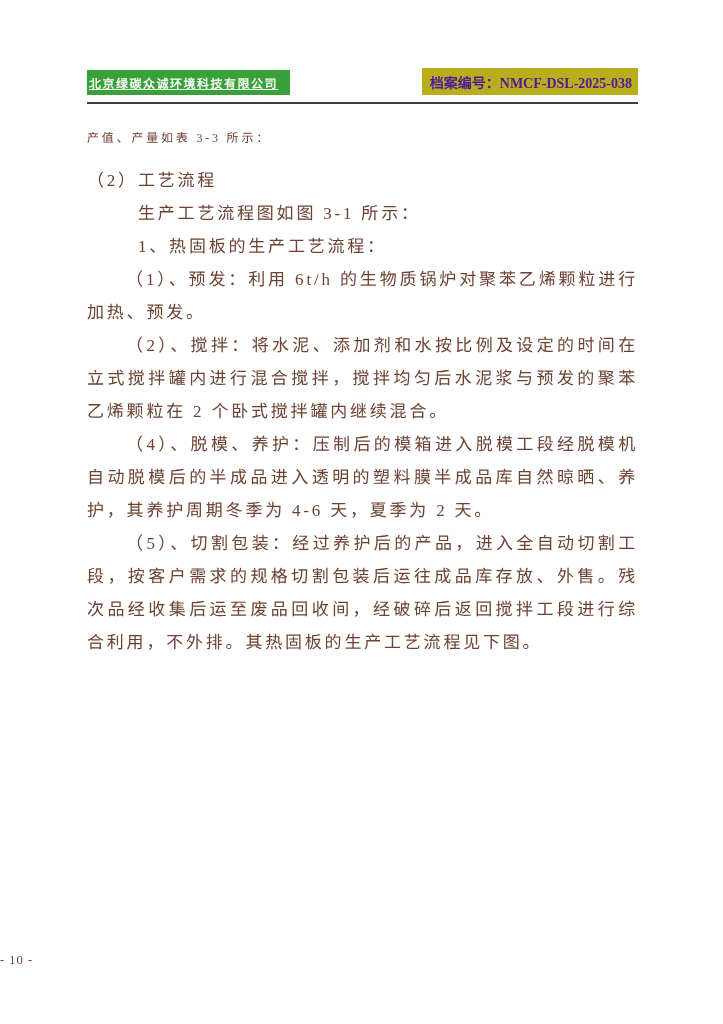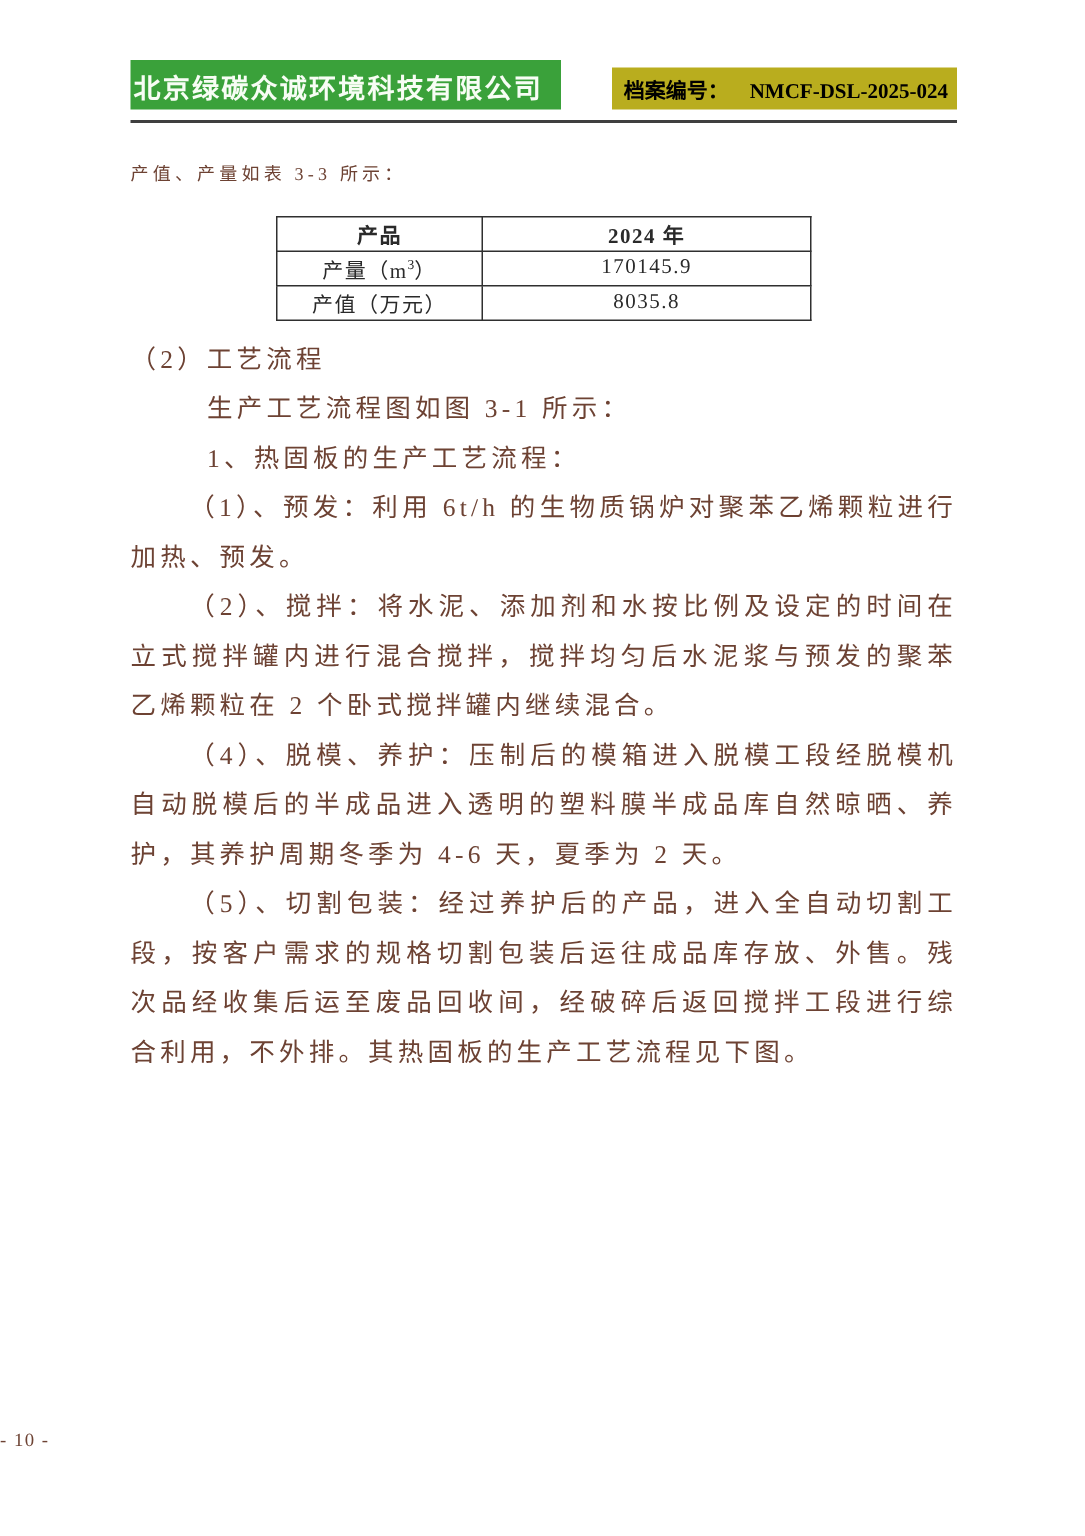--- a/index.html
+++ b/index.html
@@ -11,28 +11,29 @@
     --green:#3aa13a; --yellow:#b9ad1e; --bodycolor:#6d4233; --tablecolor:#2a2a2a;
   }
   .page-header {
     display:flex; justify-content:space-between; align-items:flex-end;
     margin:40px 85px 0 87px;
     padding-bottom:7px;
     border-bottom:2px solid #3f3f3f;
   }
   .company-band {
     background:var(--green); color:#f7fdf4;
-    font-size:18px; font-weight:bold; letter-spacing:1.5px;
+    font-size:12px; font-weight:bold; letter-spacing:1.5px;
     padding:4px 12px 3px 2px;
+    text-decoration:underline;
   }
   .archive-band {
-    background:var(--yellow); color:#000000;
+    background:var(--yellow); color:#4c1d95;
     font-size:14px; font-weight:bold;
     padding:4px 6px 3px 8px;
-    display:flex; gap:14px; align-items:baseline;
+    display:flex; align-items:baseline;margin-top:28px;
   }
   .content { margin:0 85px 0 87px; }
   .intro {
     margin:18px 0 0 0;
     font-size:12px; line-height:33px; letter-spacing:2.8px;
     color:var(--bodycolor);
   }
   .table-title {
     margin:5px 0 0 0; text-align:center;
     font-size:16.5px; font-weight:bold; line-height:22px;
@@ -66,49 +67,29 @@
     color:var(--bodycolor);
   }
 </style>
 </head>
 <body style="--green: #3aa13a; --yellow: #b9ad1e; --bodycolor: #6d4233; --tablecolor: #2a2a2a;">
 
 <div class="page-header">
   <span class="company-band">北京绿碳众诚环境科技有限公司</span>
   <span class="archive-band">
     <span>档案编号：</span>
-    <span>NMCF-DSL-2025-024</span>
+    <span>NMCF-DSL-2025-038</span>
   </span>
 </div>
 
 <div class="content">
 
   <p class="intro">产值、产量如表 3-3 所示：</p>
 
 
-  <table class="prod-table">
-    <colgroup>
-        <col class="c1">
-        <col class="c2">
-      </colgroup>
-    <tbody>
-        <tr>
-      <th>产品</th>
-      <th>2024 年</th>
-    </tr>
-    <tr>
-      <td><span>产量（m</span><sup>3</sup><span>）</span></td>
-      <td>170145.9</td>
-    </tr>
-    <tr>
-      <td>产值（万元）</td>
-      <td>8035.8</td>
-    </tr>
-  </tbody>
-    </table>
 
   <div class="bodytext">
     <p>（2）工艺流程</p>
     <p class="ind-a">生产工艺流程图如图 3-1 所示：</p>
     <p class="ind-a">1、热固板的生产工艺流程：</p>
     <p class="ind-b">（1）、预发：利用 6t/h 的生物质锅炉对聚苯乙烯颗粒进行加热、预发。</p>
     <p class="ind-b">（2）、搅拌：将水泥、添加剂和水按比例及设定的时间在立式搅拌罐内进行混合搅拌，搅拌均匀后水泥浆与预发的聚苯乙烯颗粒在 2 个卧式搅拌罐内继续混合。</p>
     <p class="ind-b">（4）、脱模、养护：压制后的模箱进入脱模工段经脱模机自动脱模后的半成品进入透明的塑料膜半成品库自然晾晒、养护，其养护周期冬季为 4-6 天，夏季为 2 天。</p>
     <p class="ind-b">（5）、切割包装：经过养护后的产品，进入全自动切割工段，按客户需求的规格切割包装后运往成品库存放、外售。残次品经收集后运至废品回收间，经破碎后返回搅拌工段进行综合利用，不外排。其热固板的生产工艺流程见下图。</p>
   </div>

